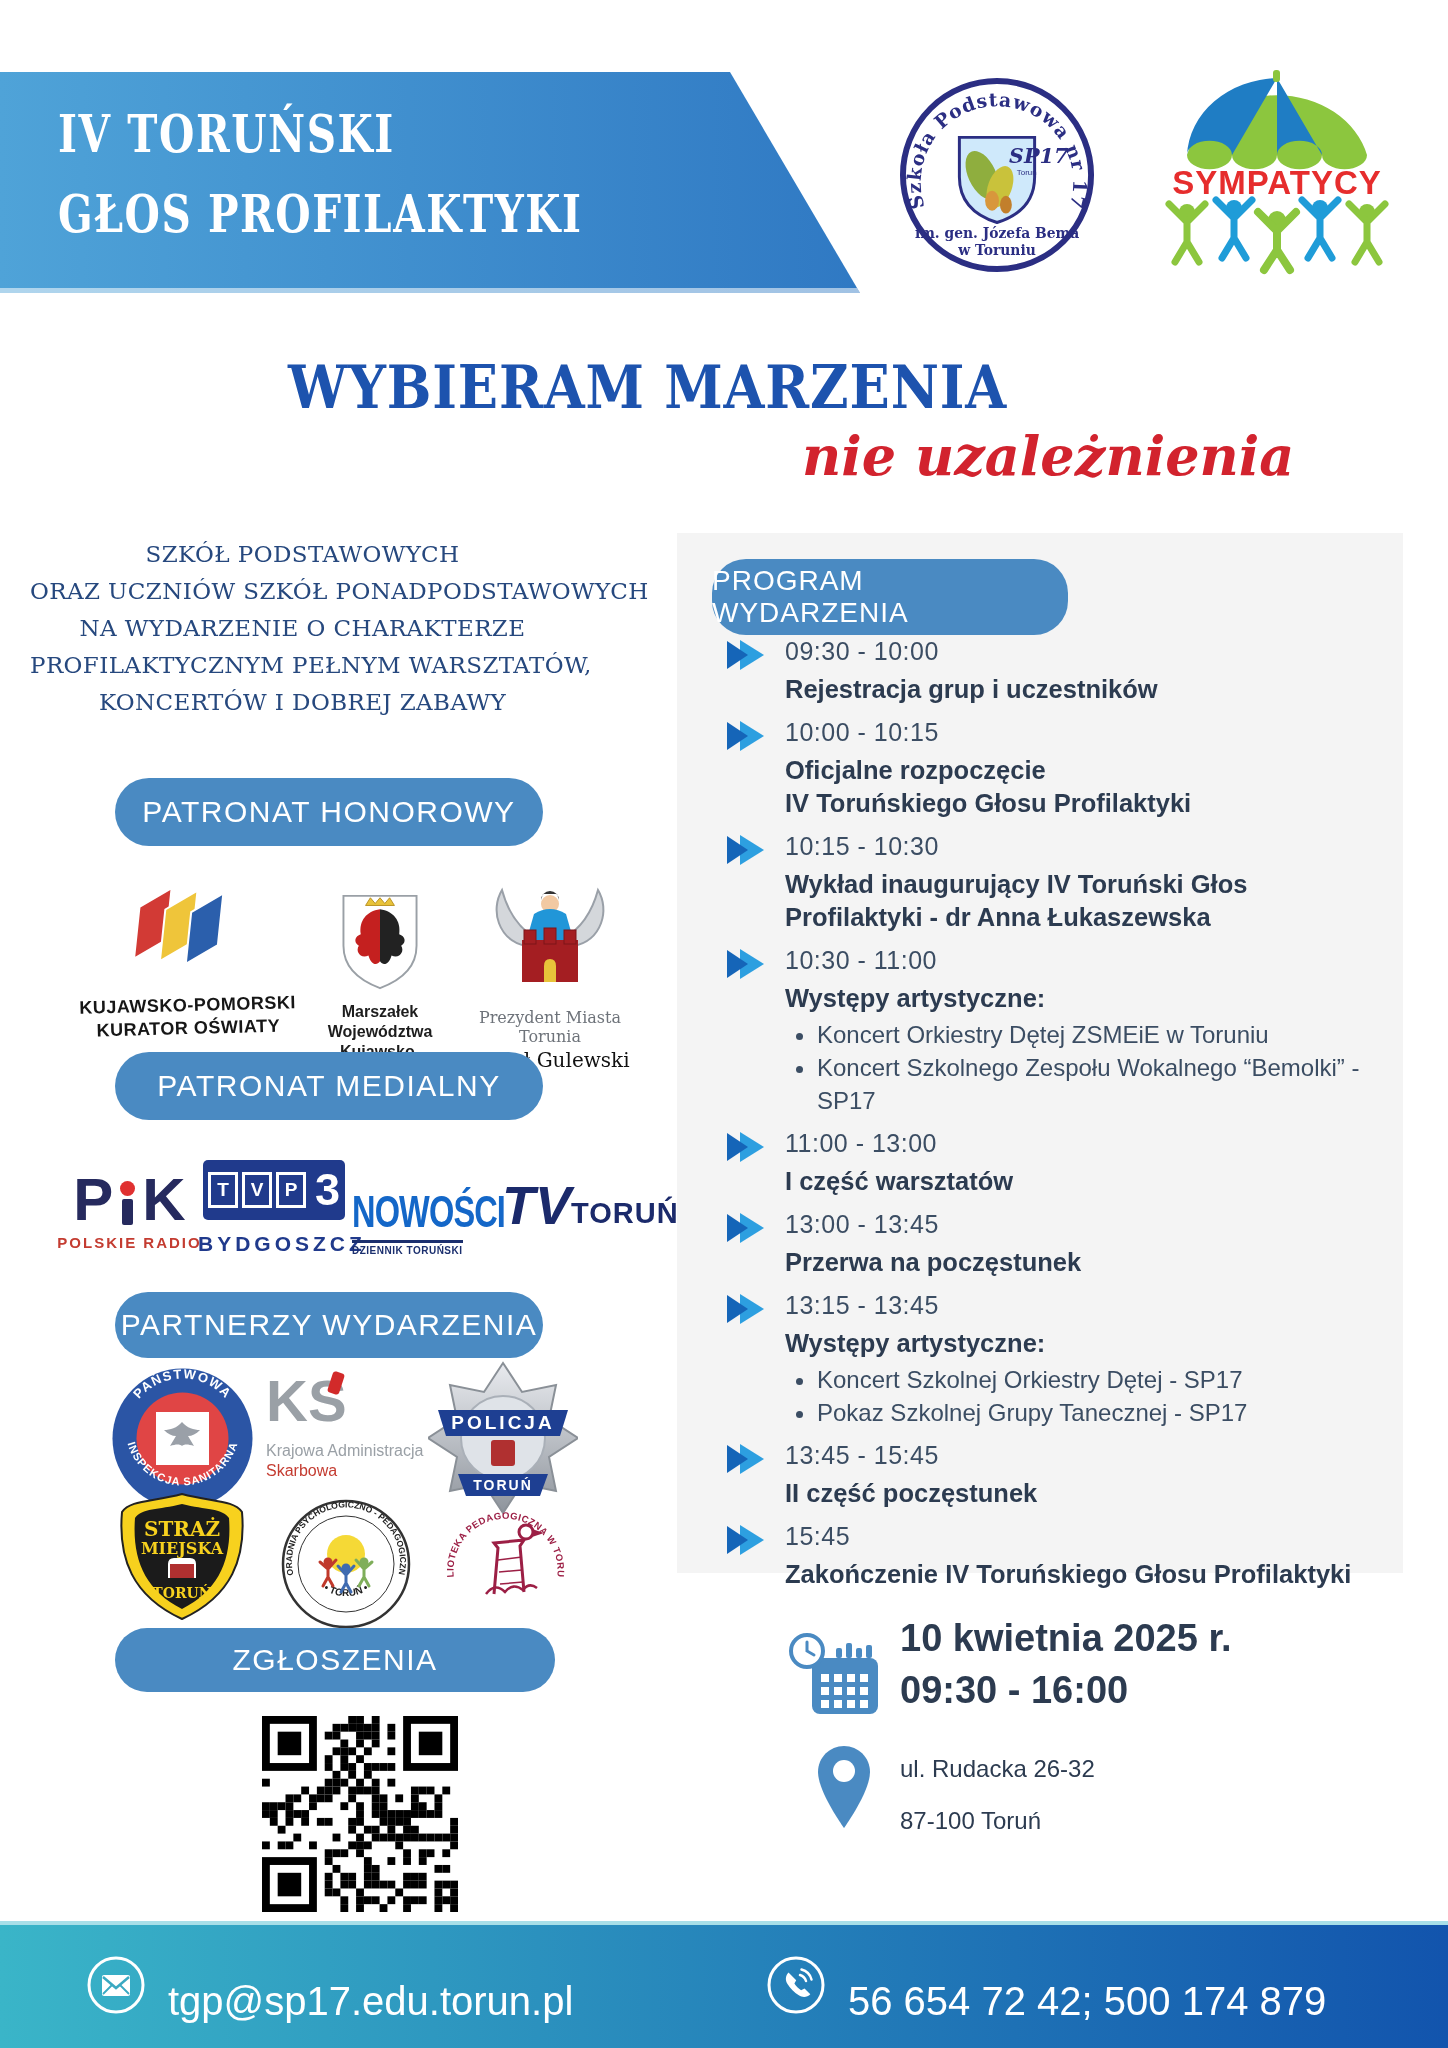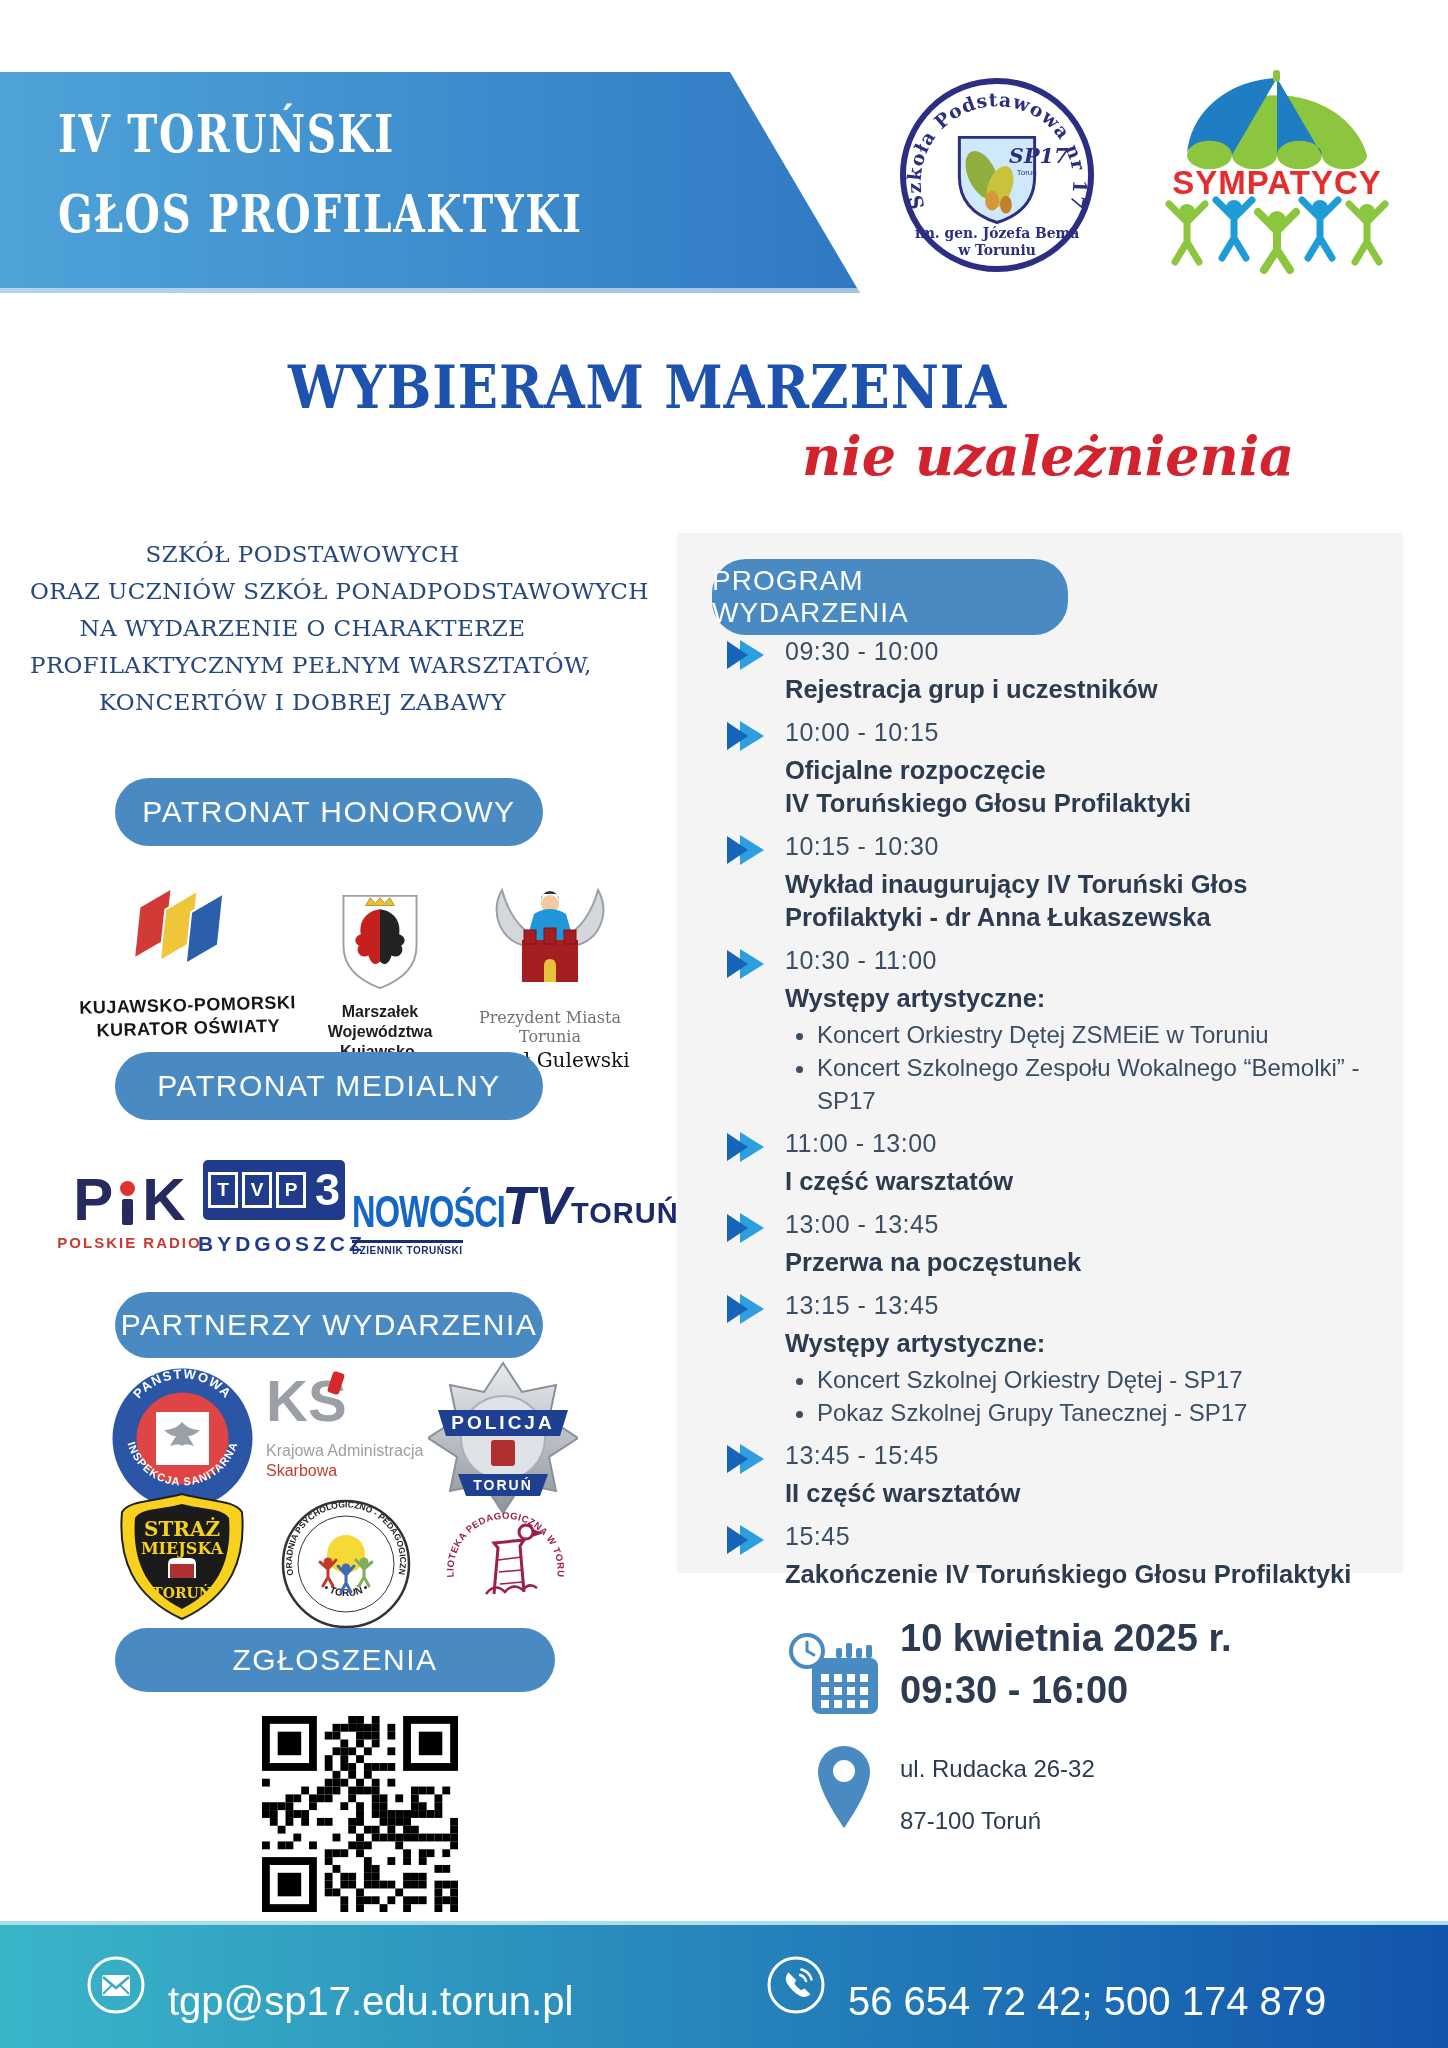--- a/index.html
+++ b/index.html
@@ -717,21 +717,21 @@
 
     <div class="prog-item">
       <span class="chev">
         <svg width="42" height="30" viewBox="0 0 42 30">
           <polygon points="13,0 37,15 13,30" fill="#2d9fe0"></polygon>
           <polygon points="0,1 21,15 0,29" fill="#1565b8"></polygon>
         </svg>
       </span>
       <div class="prog-text">
         <div class="prog-time">13:45 - 15:45</div>
-      <div class="prog-line">II część warsztatów</div>
+      <div class="prog-line">II część poczęstunek</div>
           </div>
     </div>
 
     <div class="prog-item">
       <span class="chev">
         <svg width="42" height="30" viewBox="0 0 42 30">
           <polygon points="13,0 37,15 13,30" fill="#2d9fe0"></polygon>
           <polygon points="0,1 21,15 0,29" fill="#1565b8"></polygon>
         </svg>
       </span>

